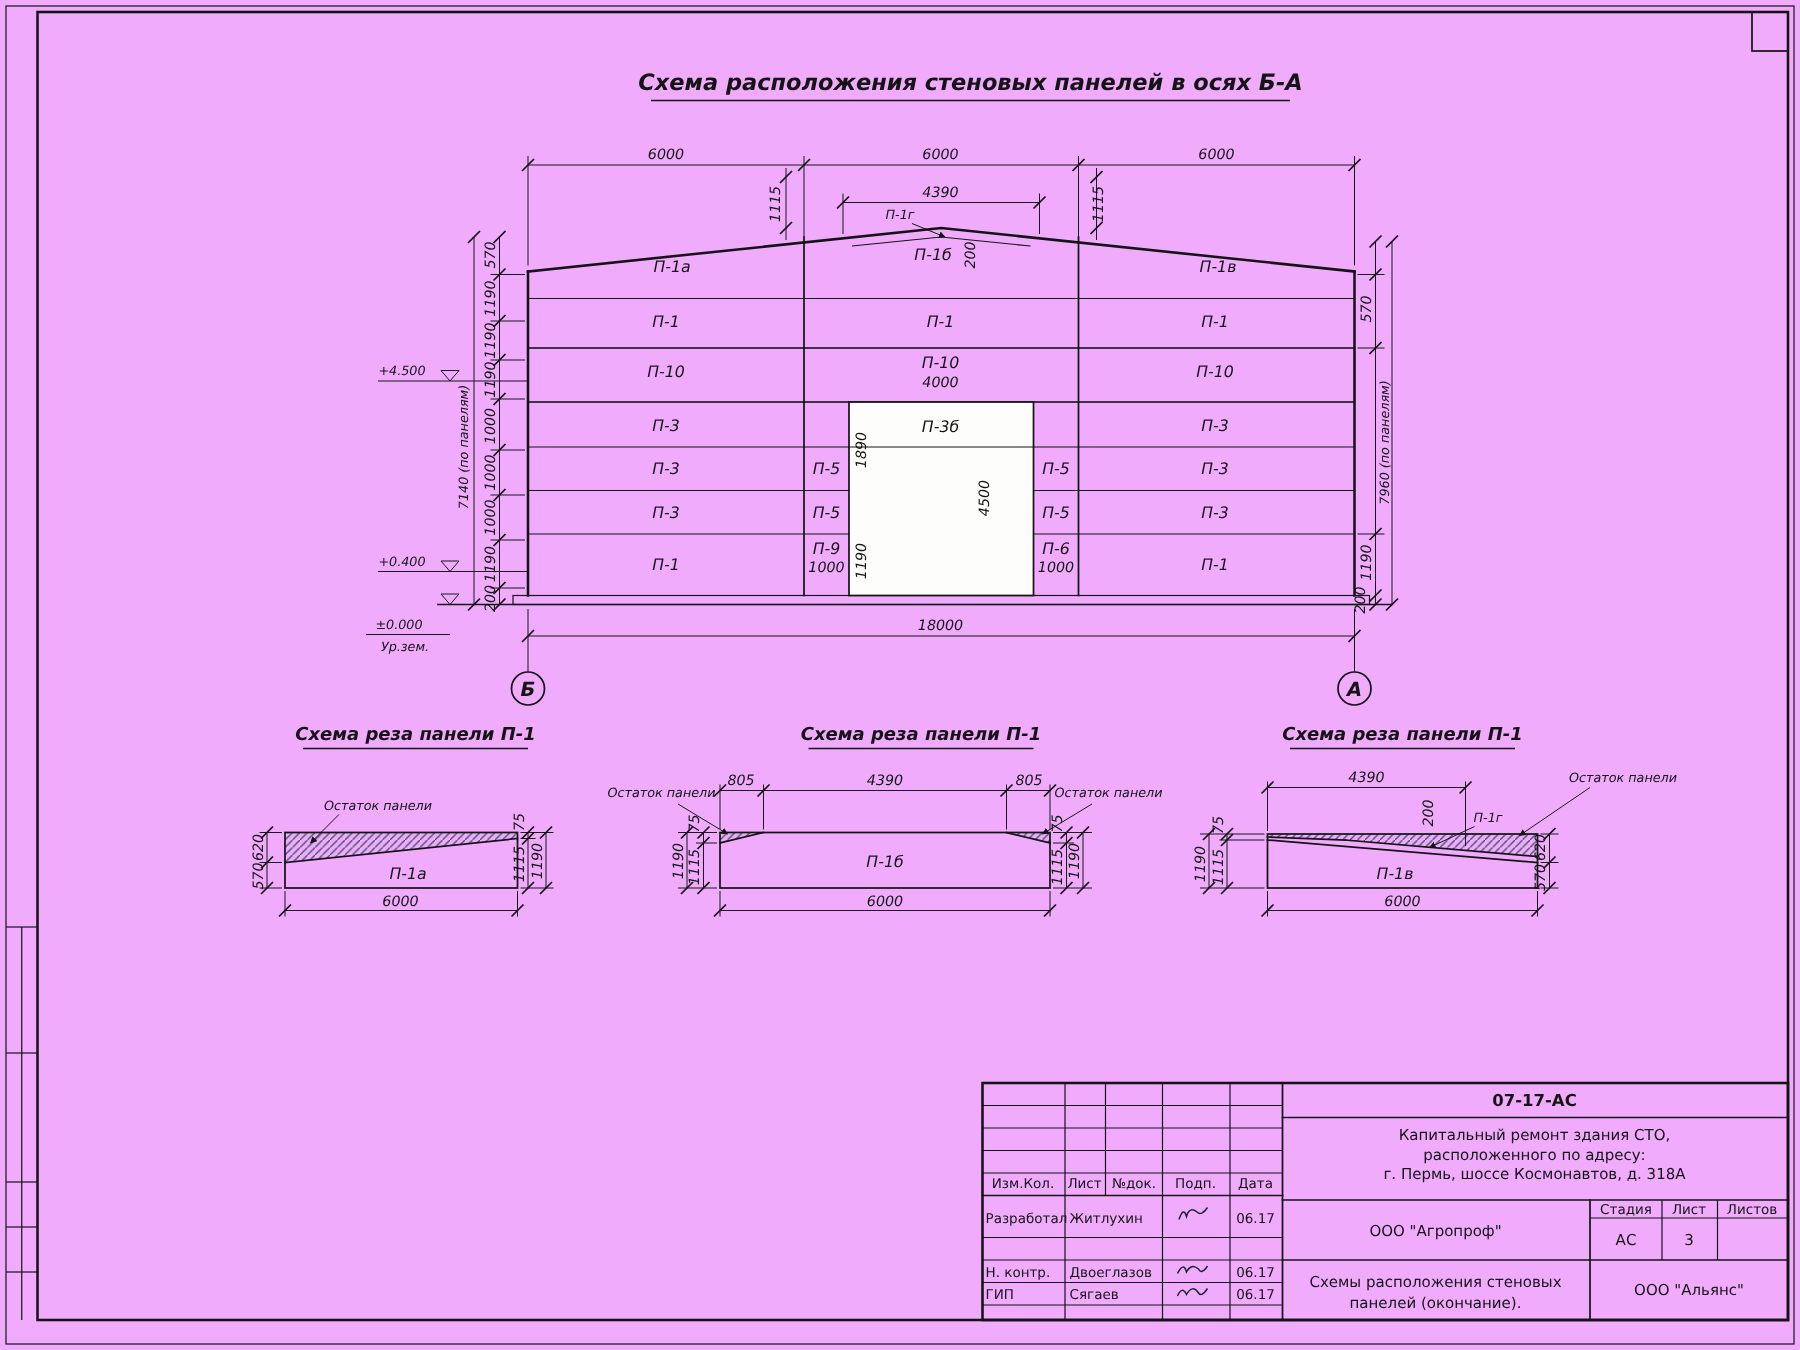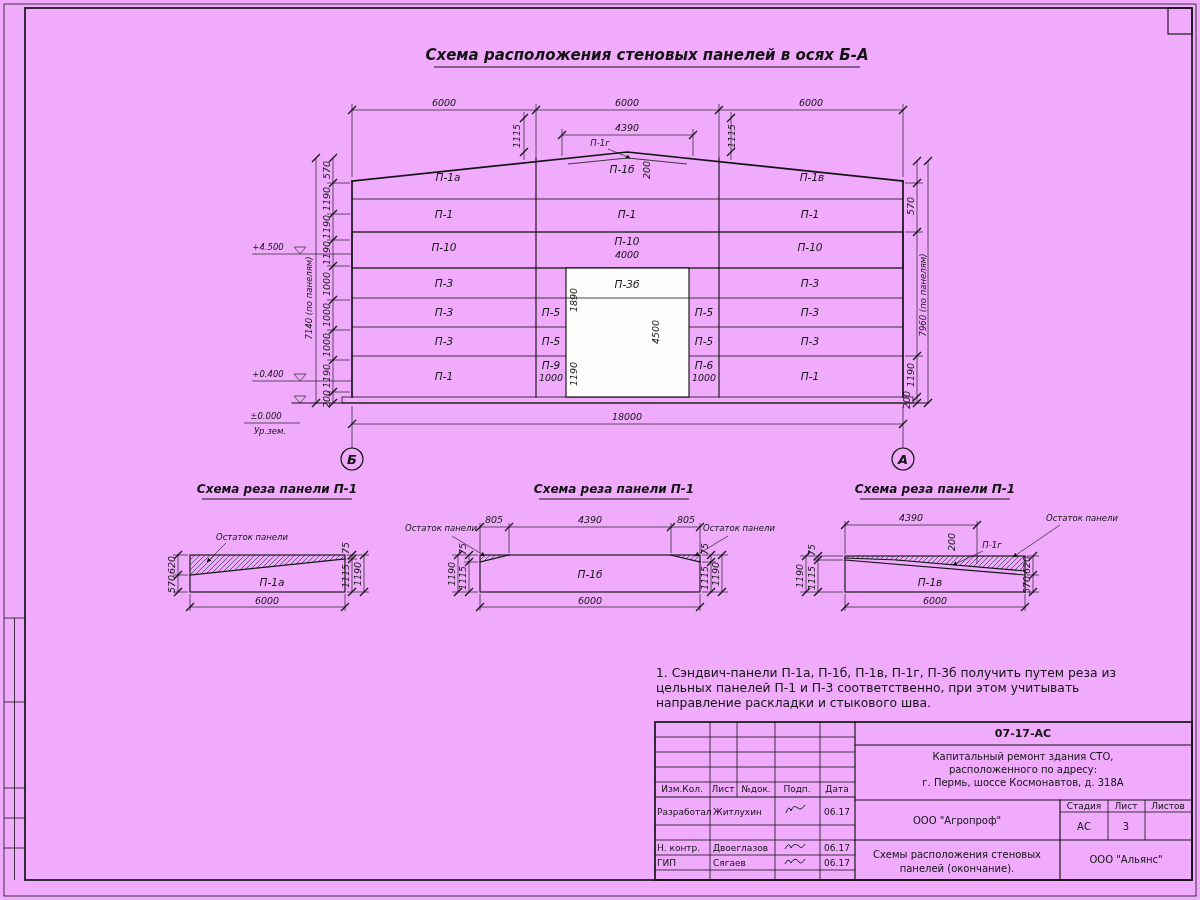--- a/index.html
+++ b/index.html
@@ -444,14 +444,13 @@
     <text class="tg9" x="1126" y="809" text-anchor="middle">Лист</text>
     <text class="tg9" x="1168" y="809" text-anchor="middle">Листов</text>
     <text class="tg" x="1084" y="830" text-anchor="middle">АС</text>
     <text class="tg" x="1126" y="830" text-anchor="middle">3</text>
     <text class="tg" x="957" y="858" text-anchor="middle">Схемы расположения стеновых</text>
     <text class="tg" x="957" y="872" text-anchor="middle">панелей (окончание).</text>
     <text class="tg" x="1126" y="863" text-anchor="middle">ООО "Альянс"</text>
   </g>
 </svg>
 
-<div id="note">1. Сэндвич-панели П-1а, П-1б, П-1в, П-1г, П-3б получить путем реза из цельных панелей П-1 и П-3 соответственно, при этом учитывать направление раскладки и стыкового шва.</div>
 </div>
 
 </body></html>

